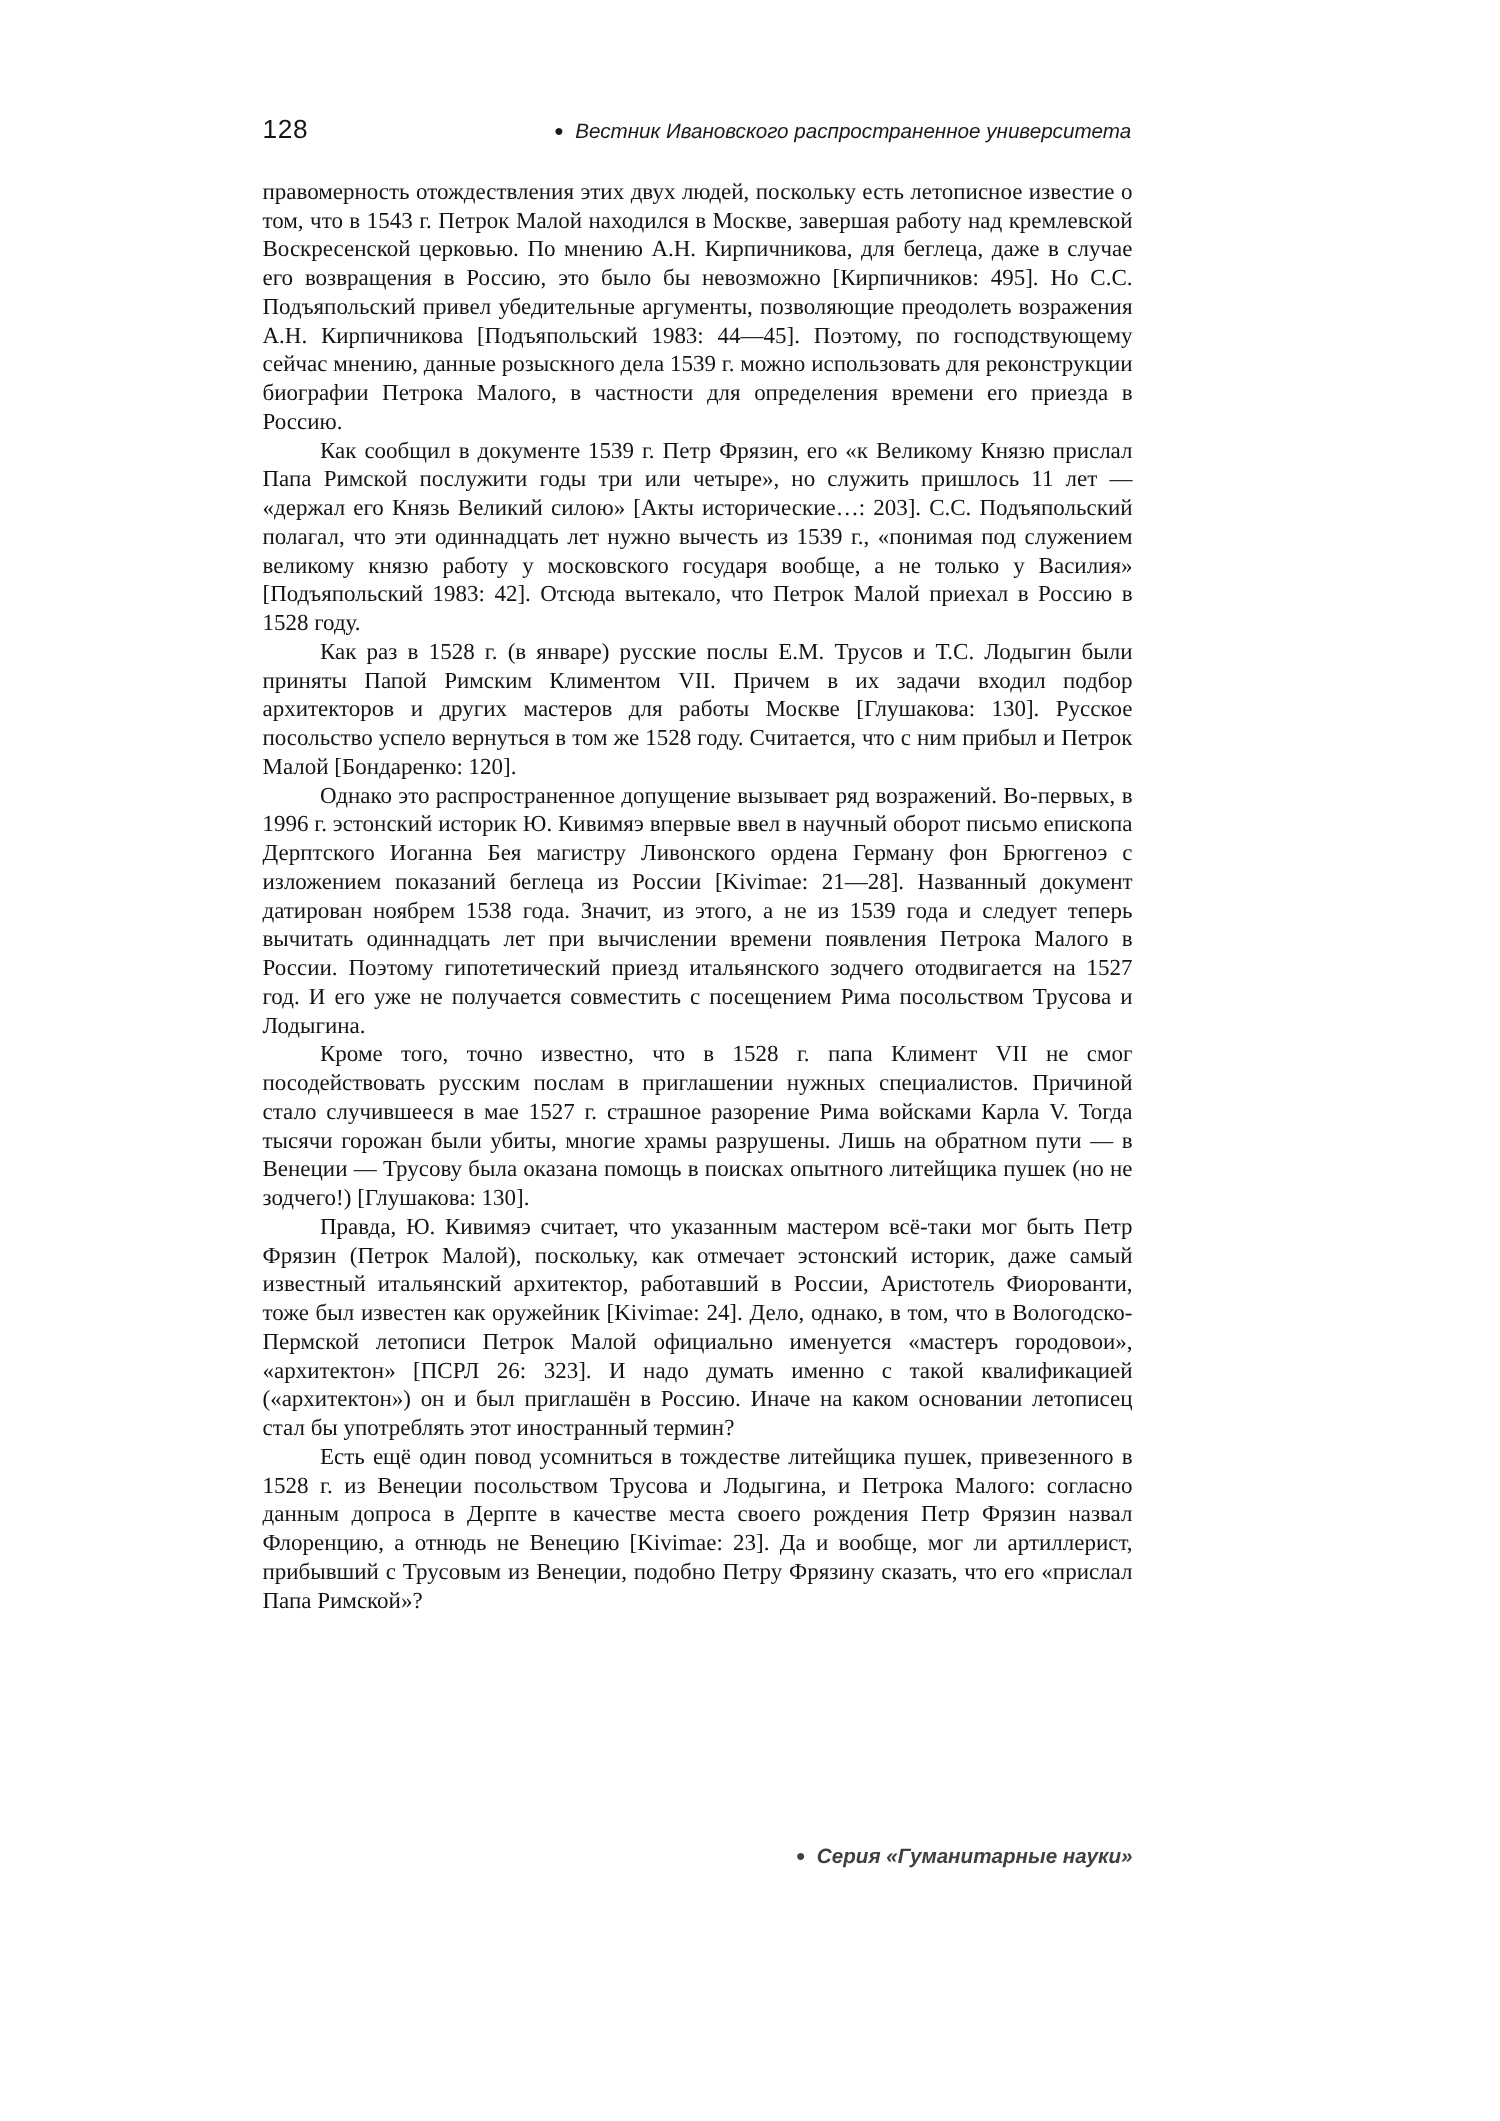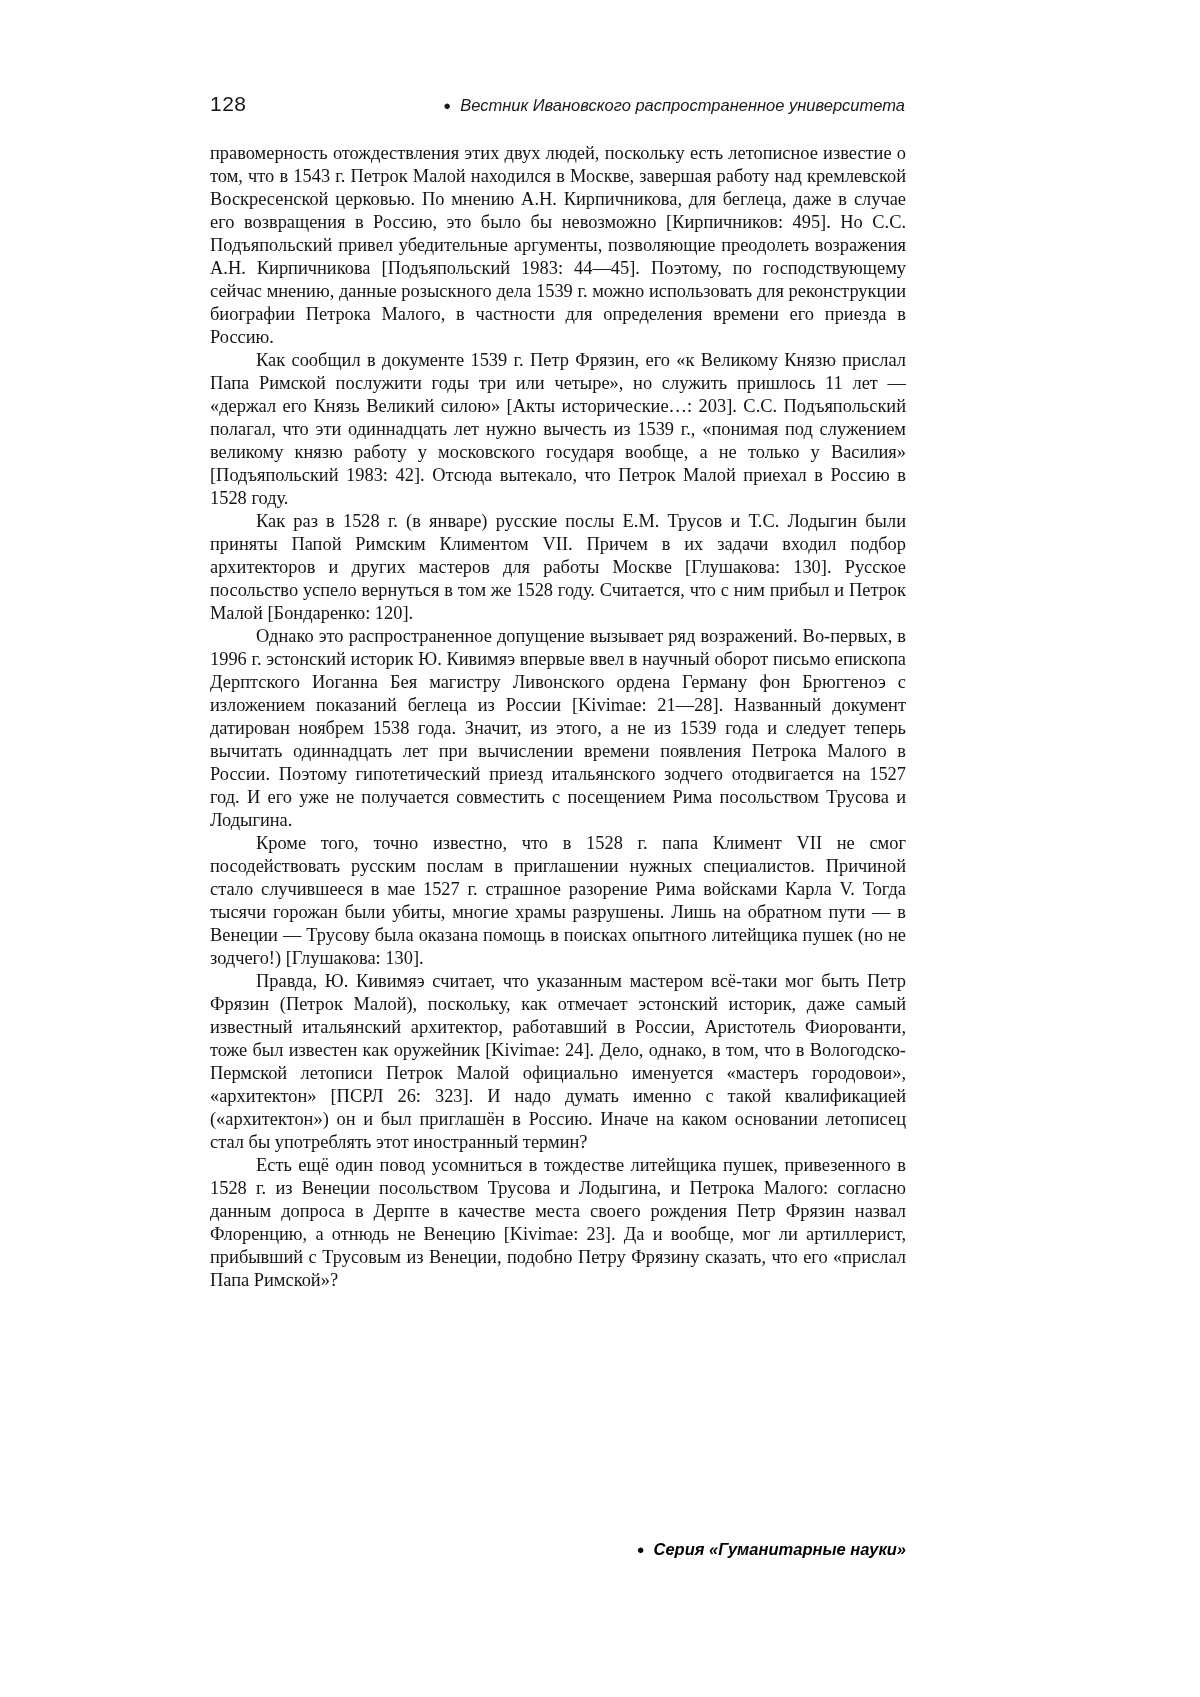--- a/index.html
+++ b/index.html
@@ -57,29 +57,29 @@
   }
   .article-body p {
     margin: 0;
     padding: 0;
   }
   .article-body p.indent {
     text-indent: 46px;
   }
   .page-footer {
     position: absolute;
-    top: 1540px;
+    top: 1476px;
     left: 210px;
     width: 696px;
     text-align: right;
     font-family: "Liberation Sans", sans-serif;
     font-style: italic;
     font-weight: 700;
     font-size: 16.5px;
-    color: #000000;
+    color: #404040;
   }
 </style>
 </head>
 <body>
 
 <div class="page">
 
   <div class="page-header">
     <span class="page-number">128</span>
     <span class="running-title">

